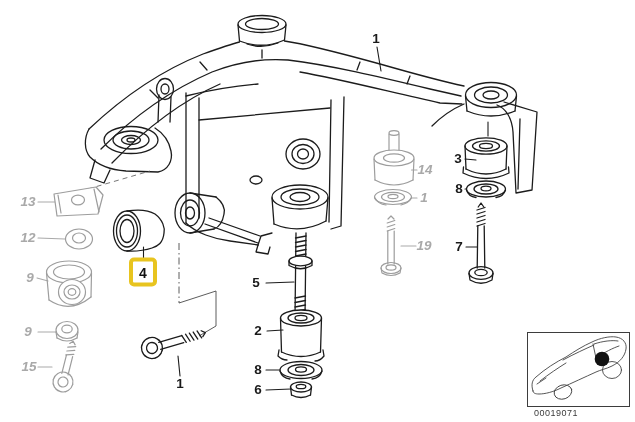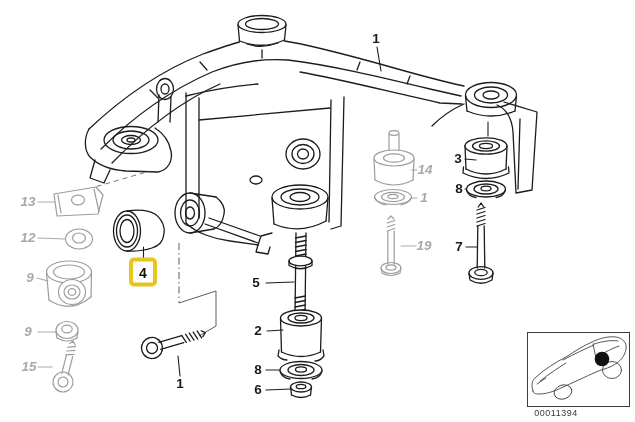--- a/index.html
+++ b/index.html
@@ -294,14 +294,14 @@
   <div class="callout muted" style="left:30px;top:278px">9</div>
   <div class="callout muted" style="left:29px;top:367px">15</div>
   <div class="callout muted" style="left:28px;top:332px">9</div>
   <div class="callout muted" style="left:28px;top:238px">12</div>
   <div class="callout muted" style="left:28px;top:202px">13</div>
   <div class="callout muted" style="left:425px;top:170px">14</div>
   <div class="callout muted" style="left:424px;top:198px">1</div>
   <div class="callout muted" style="left:424px;top:246px">19</div>
   <div class="callout" style="left:180px;top:384px">1</div>
 
-  <div class="inset-code" style="left:556px;top:413px">00011394</div>
+  <div class="inset-code" style="left:556px;top:413px">00019071</div>
 </div>
 
 </body></html>

